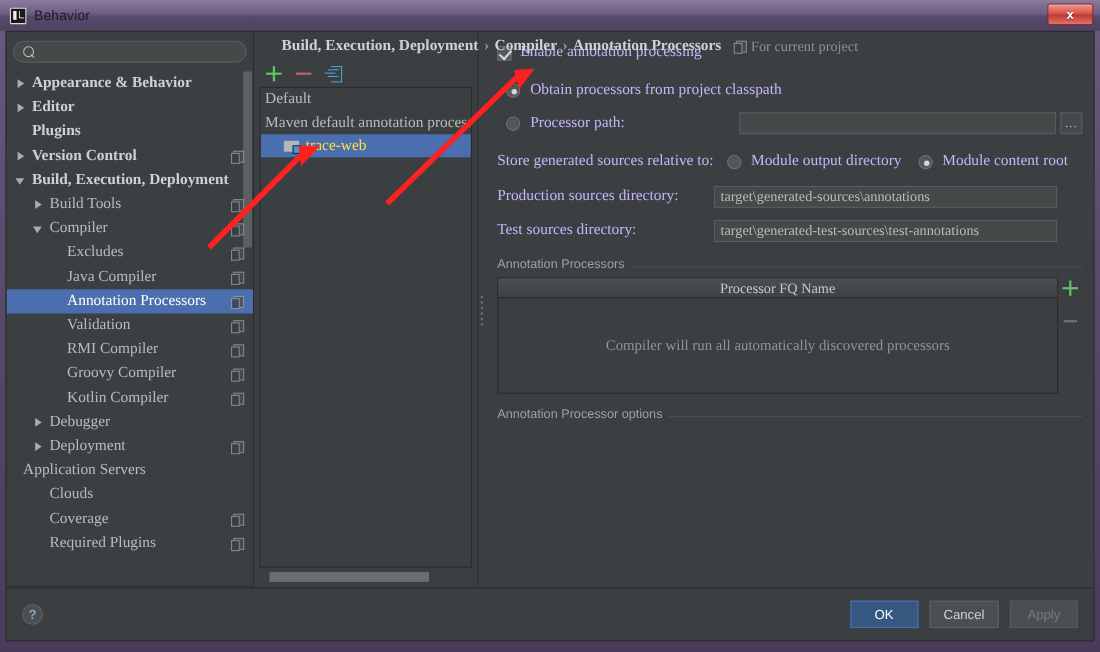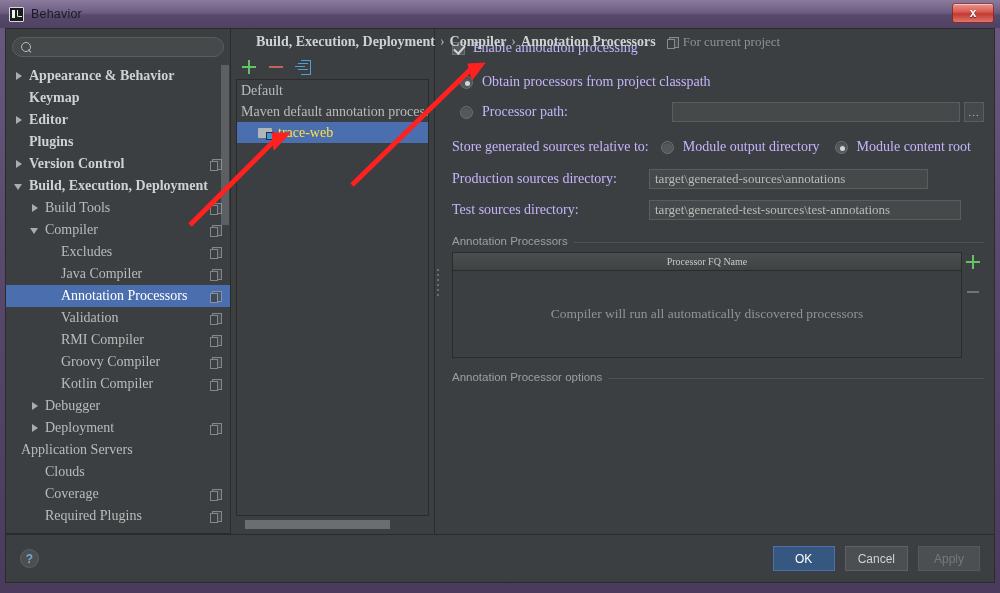--- a/index.html
+++ b/index.html
@@ -215,21 +215,21 @@
   }
   .group-line { position:absolute; left:0; right:0; top:7px; height:1px; background:#4e5254; z-index:0; }
   .group-head { position:relative; z-index:1; display:flex; }
   .table-wrap { display:flex; margin-top:5px; }
   .table {
     flex:1; border:1px solid #2b2b2b; background:#3c3f41; height:106px; display:flex; flex-direction:column;
   }
   .thead { display:flex; height:18px; background:linear-gradient(180deg,#4a4e50,#3f4344); border-bottom:1px solid #2b2b2b; }
   .th {
     flex:1; display:flex; align-items:center; justify-content:center;
-    color:#c8cbcc; font-size:10px; border-right:1px solid #2b2b2b;
+    color:#c8cbcc; font-size:13px; border-right:1px solid #2b2b2b;
   }
   .th:last-child { border-right:none; }
   .tbody { flex:1; display:flex; align-items:center; justify-content:center; }
   .empty-text { color:#8f9496; font-size:13.5px; }
   .table-side { width:22px; display:flex; flex-direction:column; align-items:center; padding-top:2px; gap:14px; }
   .side-btn { width:16px; height:16px; position:relative; }
   .side-plus::before{ content:""; position:absolute; left:7px; top:1px; width:2px; height:14px; background:#62c462; }
   .side-plus::after{ content:""; position:absolute; left:1px; top:7px; width:14px; height:2px; background:#62c462; }
   .side-minus::before{ content:""; position:absolute; left:2px; top:7px; width:12px; height:2px; background:#6f7476; }
 
@@ -281,25 +281,20 @@
           </div>
         </div>
         <div class="tree" id="tree">
           <div class="sb-scroll"></div>
         <div class="tree-row bold" style="padding-left: 8px;">
               <span class="arrow collapsed"></span>
               <span class="tree-label">Appearance &amp; Behavior</span>
               <span class="proj-badge" style="visibility: hidden;"></span>
             </div>
             <div class="tree-row bold" style="padding-left: 8px;">
-              <span class="arrow none"></span>
-              <span class="tree-label">Keymap</span>
-              <span class="proj-badge" style="visibility: hidden;"></span>
-            </div>
-            <div class="tree-row bold" style="padding-left: 8px;">
               <span class="arrow collapsed"></span>
               <span class="tree-label">Editor</span>
               <span class="proj-badge" style="visibility: hidden;"></span>
             </div>
             <div class="tree-row bold" style="padding-left: 8px;">
               <span class="arrow none"></span>
               <span class="tree-label">Plugins</span>
               <span class="proj-badge" style="visibility: hidden;"></span>
             </div>
             <div class="tree-row bold" style="padding-left: 8px;">
@@ -448,21 +443,21 @@
         <div class="row" style="height:26px; margin-top:9px;">
           <span class="lbl">Store generated sources relative to:</span>
           <span class="radio" style="margin-left:12px;"></span>
           <span class="lbl" style="margin-left:9px;">Module output directory</span>
           <span class="radio on" style="margin-left:15px;"></span>
           <span class="lbl" style="margin-left:9px;">Module content root</span>
         </div>
 
         <div class="row" style="height:26px; margin-top:6px;">
           <span class="lbl" style="width:197px;">Production sources directory:</span>
-          <span class="tfield" style="width:279px;">target\generated-sources\annotations</span>
+          <span class="tfield" style="width:312px;">target\generated-sources\annotations</span>
         </div>
 
         <div class="row" style="height:26px; margin-top:5px;">
           <span class="lbl" style="width:197px;">Test sources directory:</span>
           <span class="tfield" style="width:312px;">target\generated-test-sources\test-annotations</span>
         </div>
 
         <div class="group" style="margin-top:12px;">
           <div class="group-line"></div>
           <div class="group-head">

